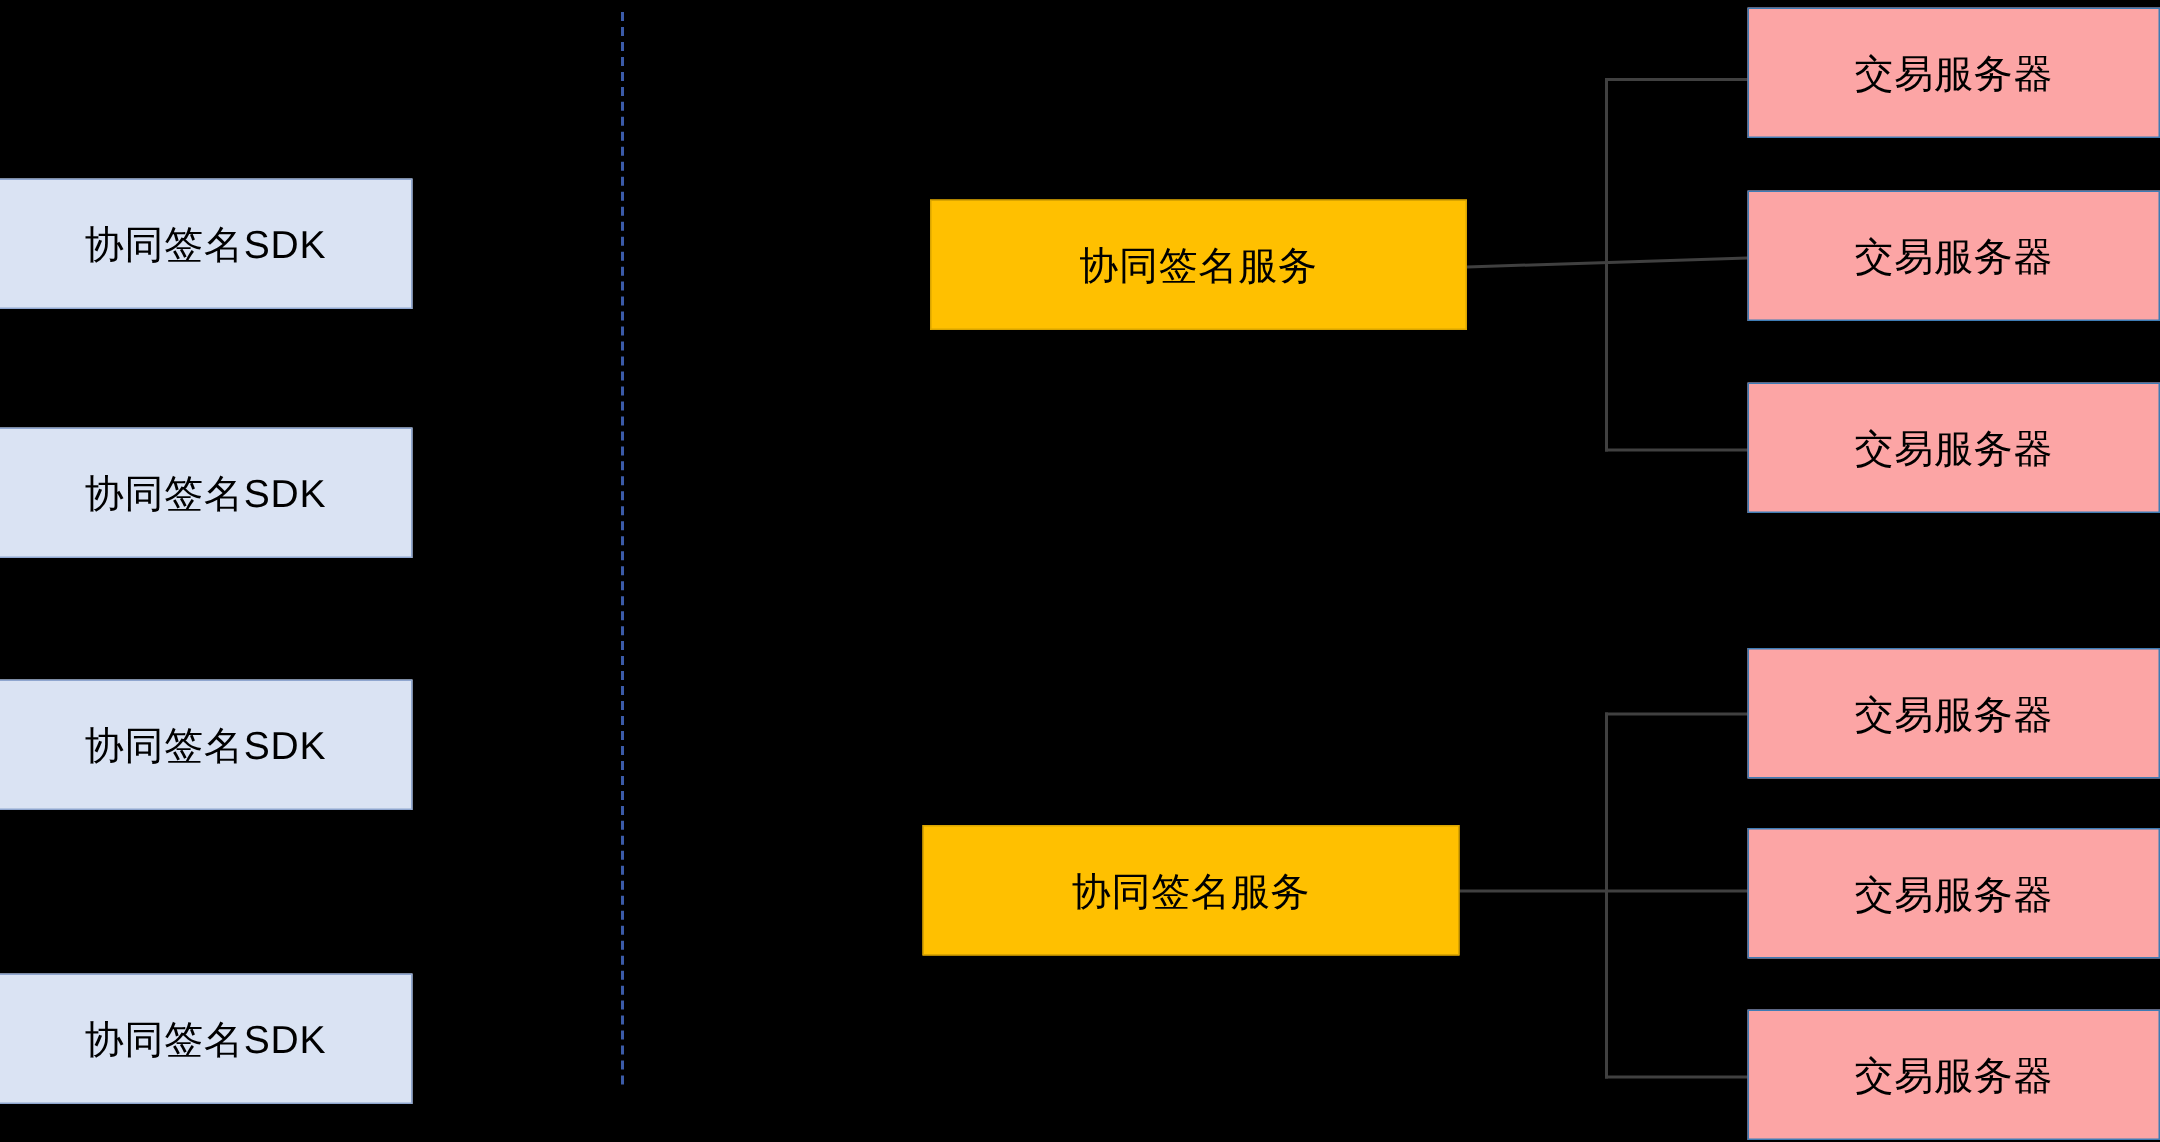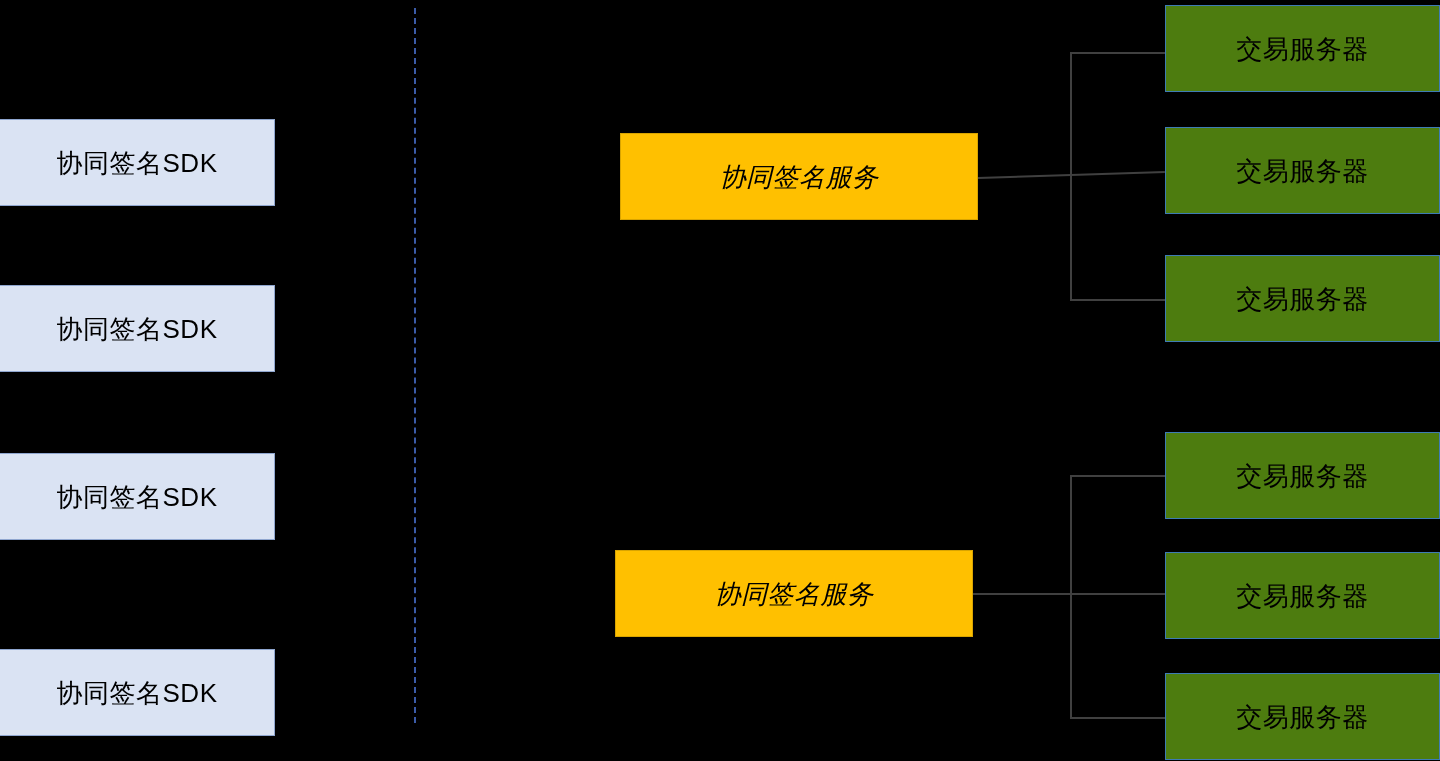--- a/index.html
+++ b/index.html
@@ -28,24 +28,23 @@
     white-space: nowrap;
   }
   .node-sdk {
     background: #DAE3F3;
     border: 1px solid #8FA6CF;
     margin-top: 15px;
   }
   .node-service {
     background: #FFC000;
     border: 1px solid #D9A400;
-    font-style: italic;
   }
   .node-server {
-    background: #4d7c0f;
+    background: #fca5a5;
     border: 1px solid #3E7CB5;
   }
   .divider {
     position: absolute;
     border-left: 2px dashed #3B5BA8;
     width: 0;
   }
   .conn {
     position: absolute;
     background: #404040;

